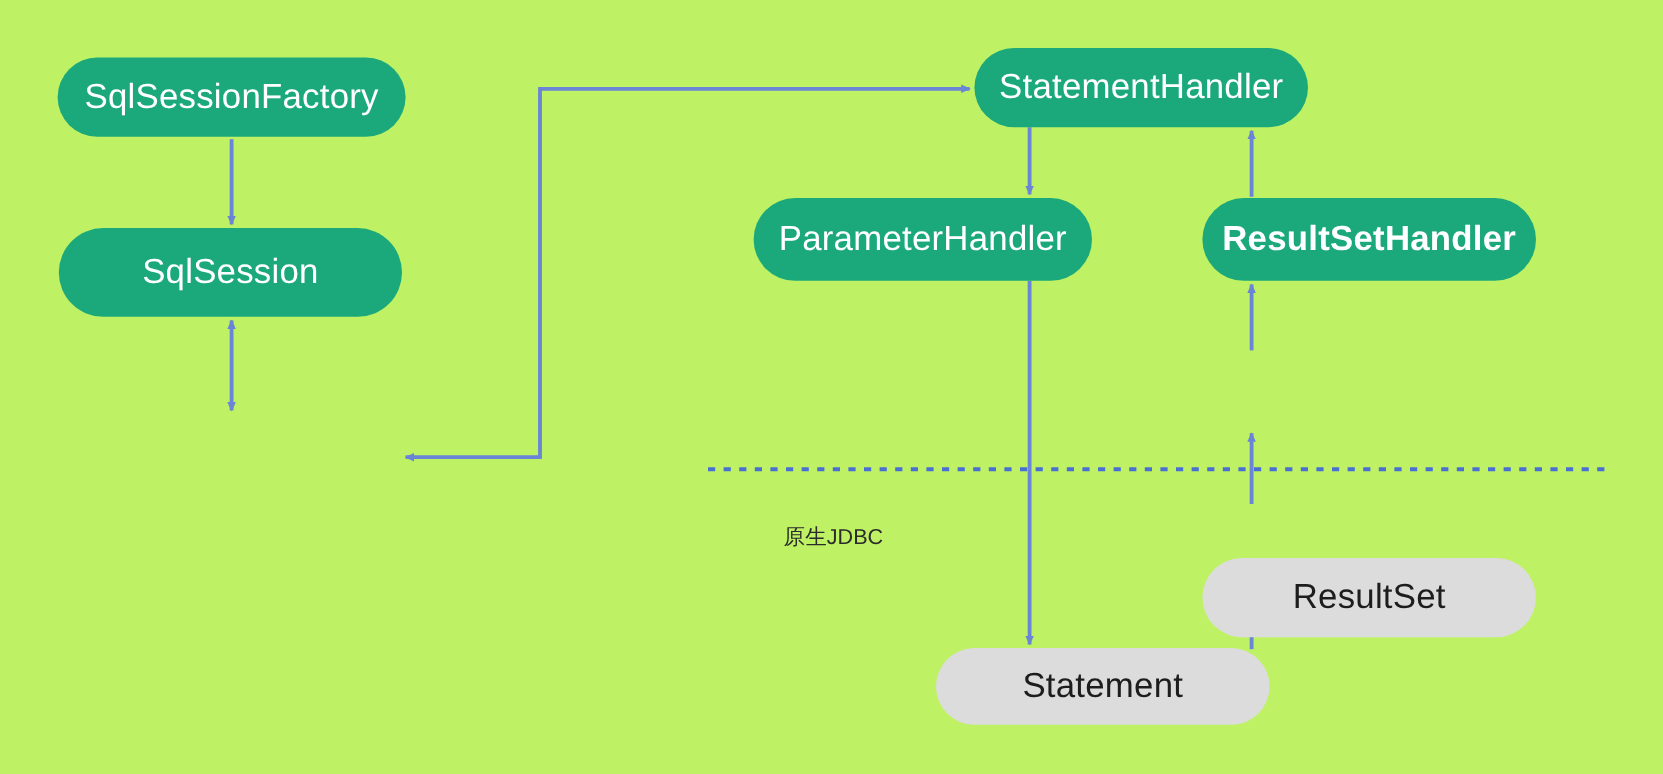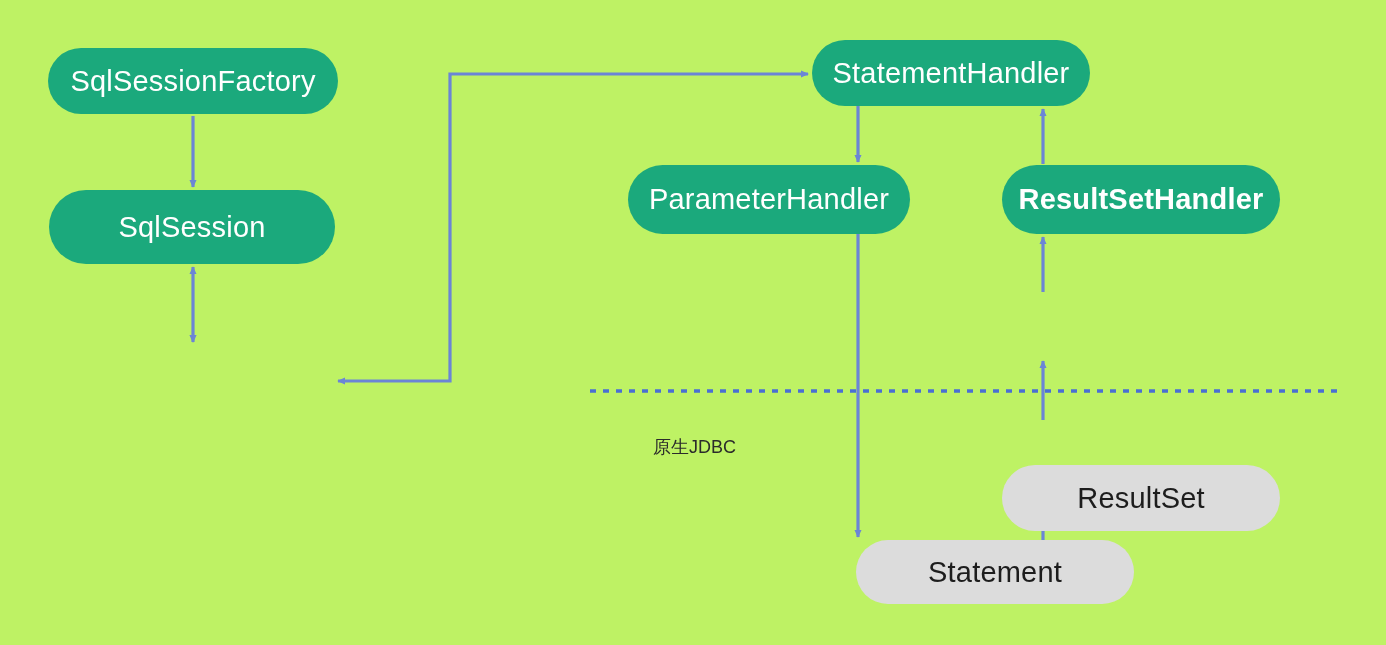--- a/index.html
+++ b/index.html
@@ -113,21 +113,21 @@
 
   <div class="node node-green" style="left:1002px; top:165px; width:278px; height:69px;font-weight:bold;">
     <span>ResultSetHandler</span>
   </div>
 
 
   <div class="node node-gray" style="left:1002px; top:418px; width:278px; height:66px;margin-top:47px;">
     <span>ResultSet</span>
   </div>
 
-  <div class="node node-gray" style="left:856px; top:540px; width:278px; height:64px;">
+  <div class="node node-gray" style="left:780px; top:540px; width:278px; height:64px;">
     <span>Statement</span>
   </div>
 
   <div class="caption" style="left:653px; top:435px;">
     <span>原生JDBC</span>
   </div>
 
 </div>
 
 </body></html>

